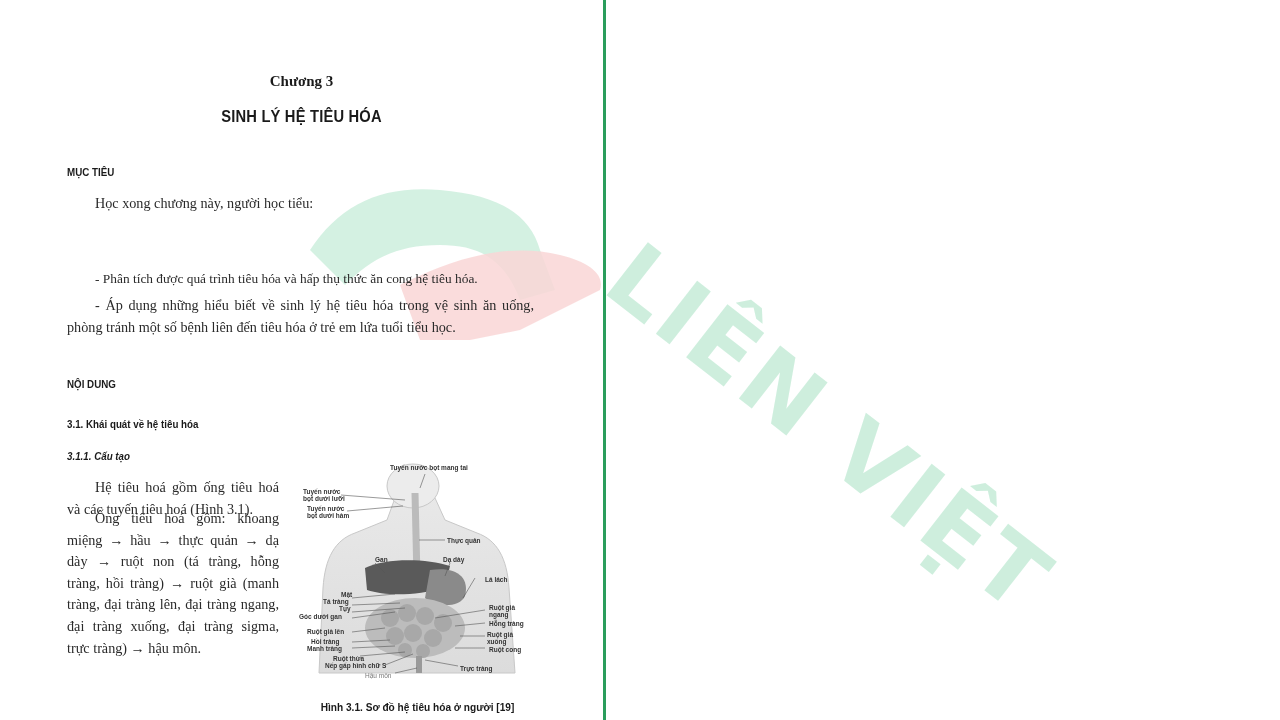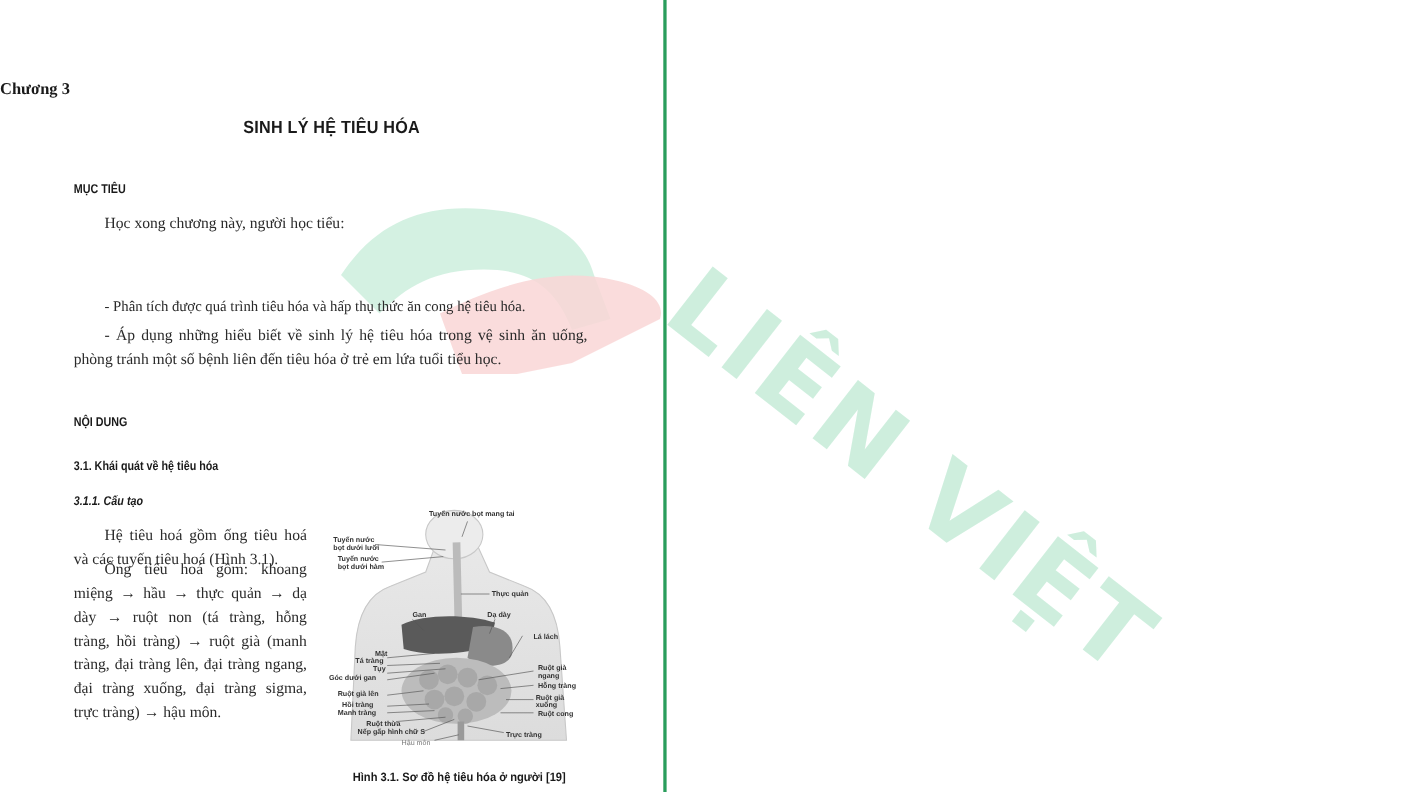--- a/index.html
+++ b/index.html
@@ -9,21 +9,21 @@
   .page { position: absolute; top: 0; height: 720px; overflow: hidden; }
   .page-left { left: 0; width: 603px; }
 
   .divider { position: absolute; left: 603px; top: 0; width: 3px; height: 720px; background: #2a9d5c; z-index: 5; }
 
   
   .watermark { position: absolute; left: 0; top: 0; width: 1280px; height: 720px; pointer-events: none; z-index: 1; }
   .content { position: relative; z-index: 2; }
 
   
-  .chapter-num { position: absolute; left: 0; width: 603px; top: 73px; text-align: left; font-family: "Liberation Serif", serif; font-weight: bold; font-size: 15px; color: #1a1a1a; }
+  .chapter-num { position: absolute; left: 0; width: 603px; top: 73px; text-align: center; font-family: "Liberation Serif", serif; font-weight: bold; font-size: 15px; color: #1a1a1a; }
   .chapter-title { position: absolute; left: 0; width: 603px; top: 108px; text-align: center; font-family: "Liberation Sans", sans-serif; font-weight: bold; font-size: 16px; color: #1a1a1a; letter-spacing: 0.2px; transform: scaleX(0.92); }
   .section-head { position: absolute; left: 67px; font-family: "Liberation Sans", sans-serif; font-weight: bold; font-size: 11.5px; color: #1a1a1a; transform-origin: left center; transform: scaleX(0.85); white-space: nowrap; }
   .section-head.italic { font-style: italic; }
 
   .para { position: absolute; left: 67px; width: 467px; font-family: "Liberation Serif", serif; font-size: 14.2px; line-height: 22px; text-align: justify; color: #2a2a2a; }
   .para .indent { display: inline-block; width: 28px; }
 
   .narrow-para { position: absolute; left: 67px; width: 212px; font-family: Liberation Serif, serif; font-size: 14.2px; line-height: 21.6px; text-align: justify; color: #2a2a2a; }
 
   

